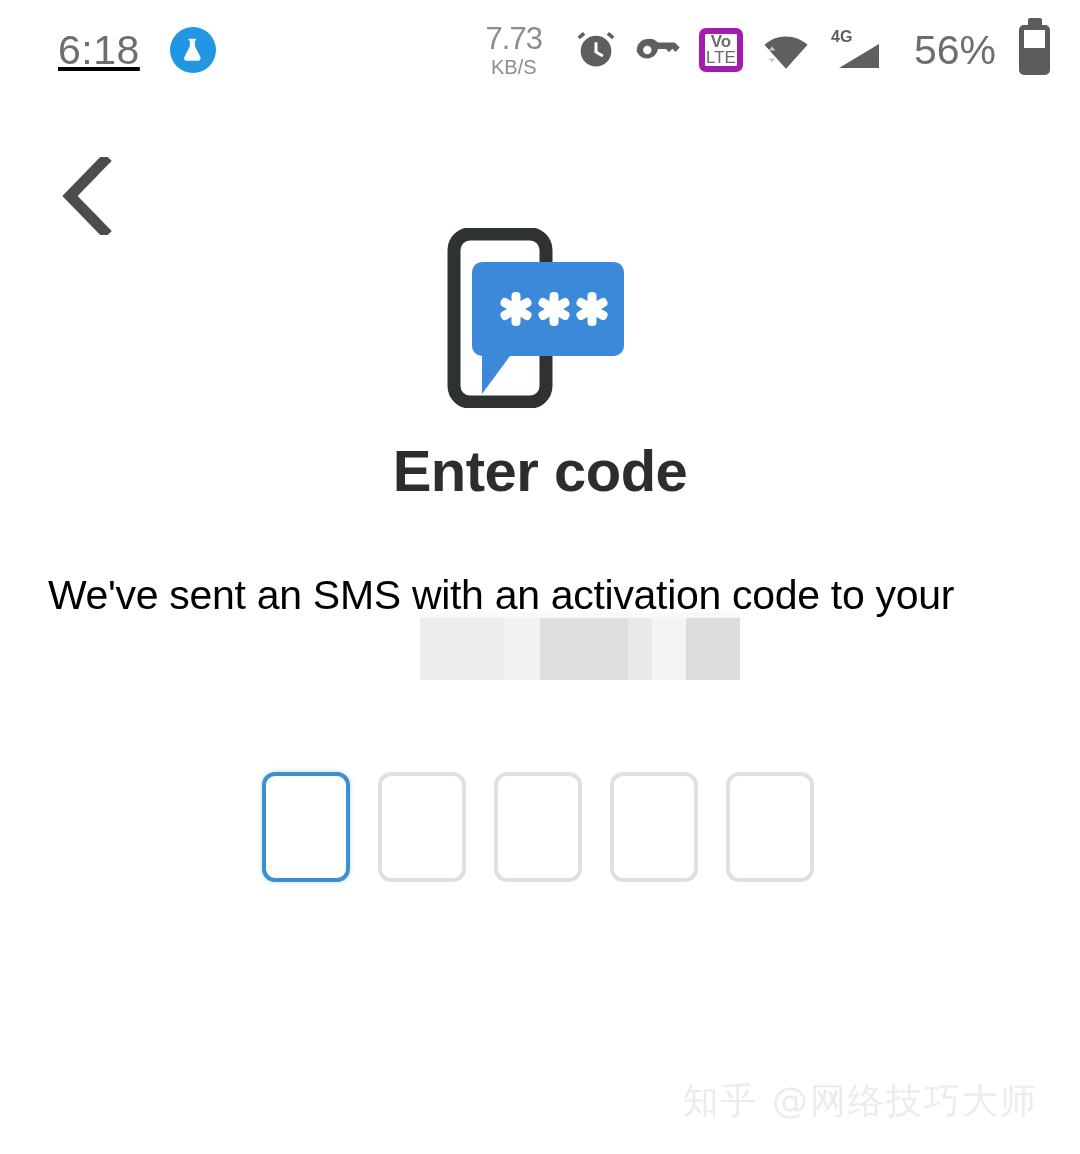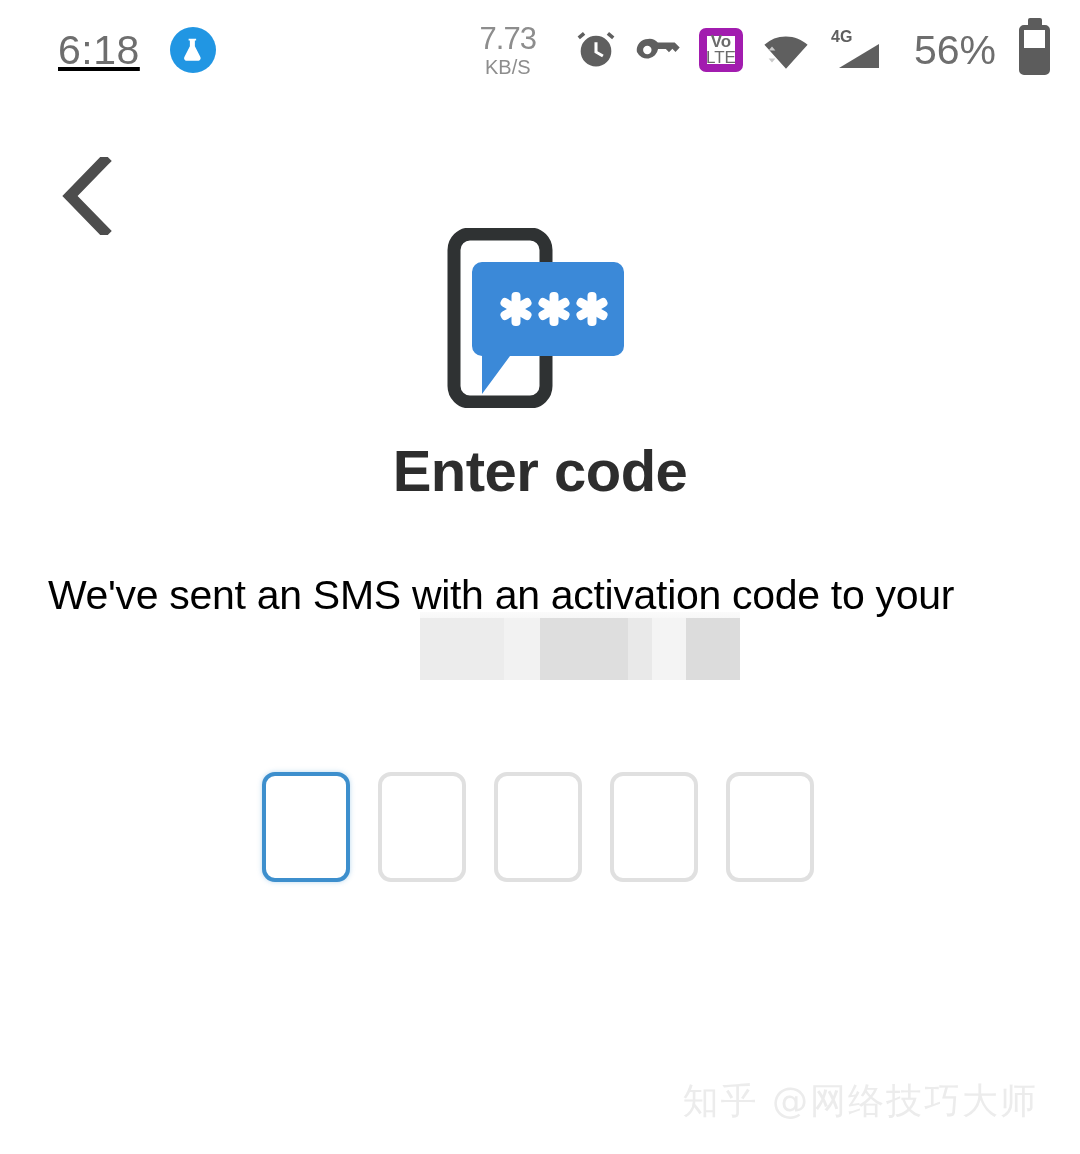--- a/index.html
+++ b/index.html
@@ -21,27 +21,27 @@
   .sb-time{ font-size:41px; color:#6e6e6e; letter-spacing:.5px; line-height:1; }
   .flask-badge{
     width:46px; height:46px; border-radius:50%;
     background:#2196e3; position:relative; display:flex;
     align-items:center; justify-content:center; flex:0 0 auto;
   }
   .flask-badge svg{ display:block; }
   .sb-right{ display:flex; align-items:center; gap:17px; }
   .netspeed{
     display:flex; flex-direction:column; align-items:center;
-    color:#8d8d8d; line-height:1; margin-right:20px;
+    color:#8d8d8d; line-height:1; margin-right:14px;
   }
   .netspeed .ns-num{ font-size:31px; letter-spacing:-1px; }
   .netspeed .ns-unit{ font-size:20px; margin-top:3px; letter-spacing:0px; }
   .sb-icon{ display:flex; align-items:center; justify-content:center; }
   .volte-box{
-    width:44px; height:44px; border:8px solid #a21caf; border-radius:7px;
+    width:44px; height:44px; border:6px solid #a21caf; border-radius:7px;
     display:flex; flex-direction:column; align-items:center; justify-content:center;
     color:#6b6b6b; line-height:.92;
   }
   .volte-box b{ font-size:17px; font-weight:bold; }
   .volte-box i{ font-size:17px; font-style:normal; font-weight:normal; }
   .sb-pct{ font-size:41px; color:#6e6e6e; margin-left:12px; letter-spacing:0px;}
   .batt{
     width:31px; height:50px; border:5px solid #5c5c5c; border-radius:5px;
     position:relative; margin-left:6px;
   }

